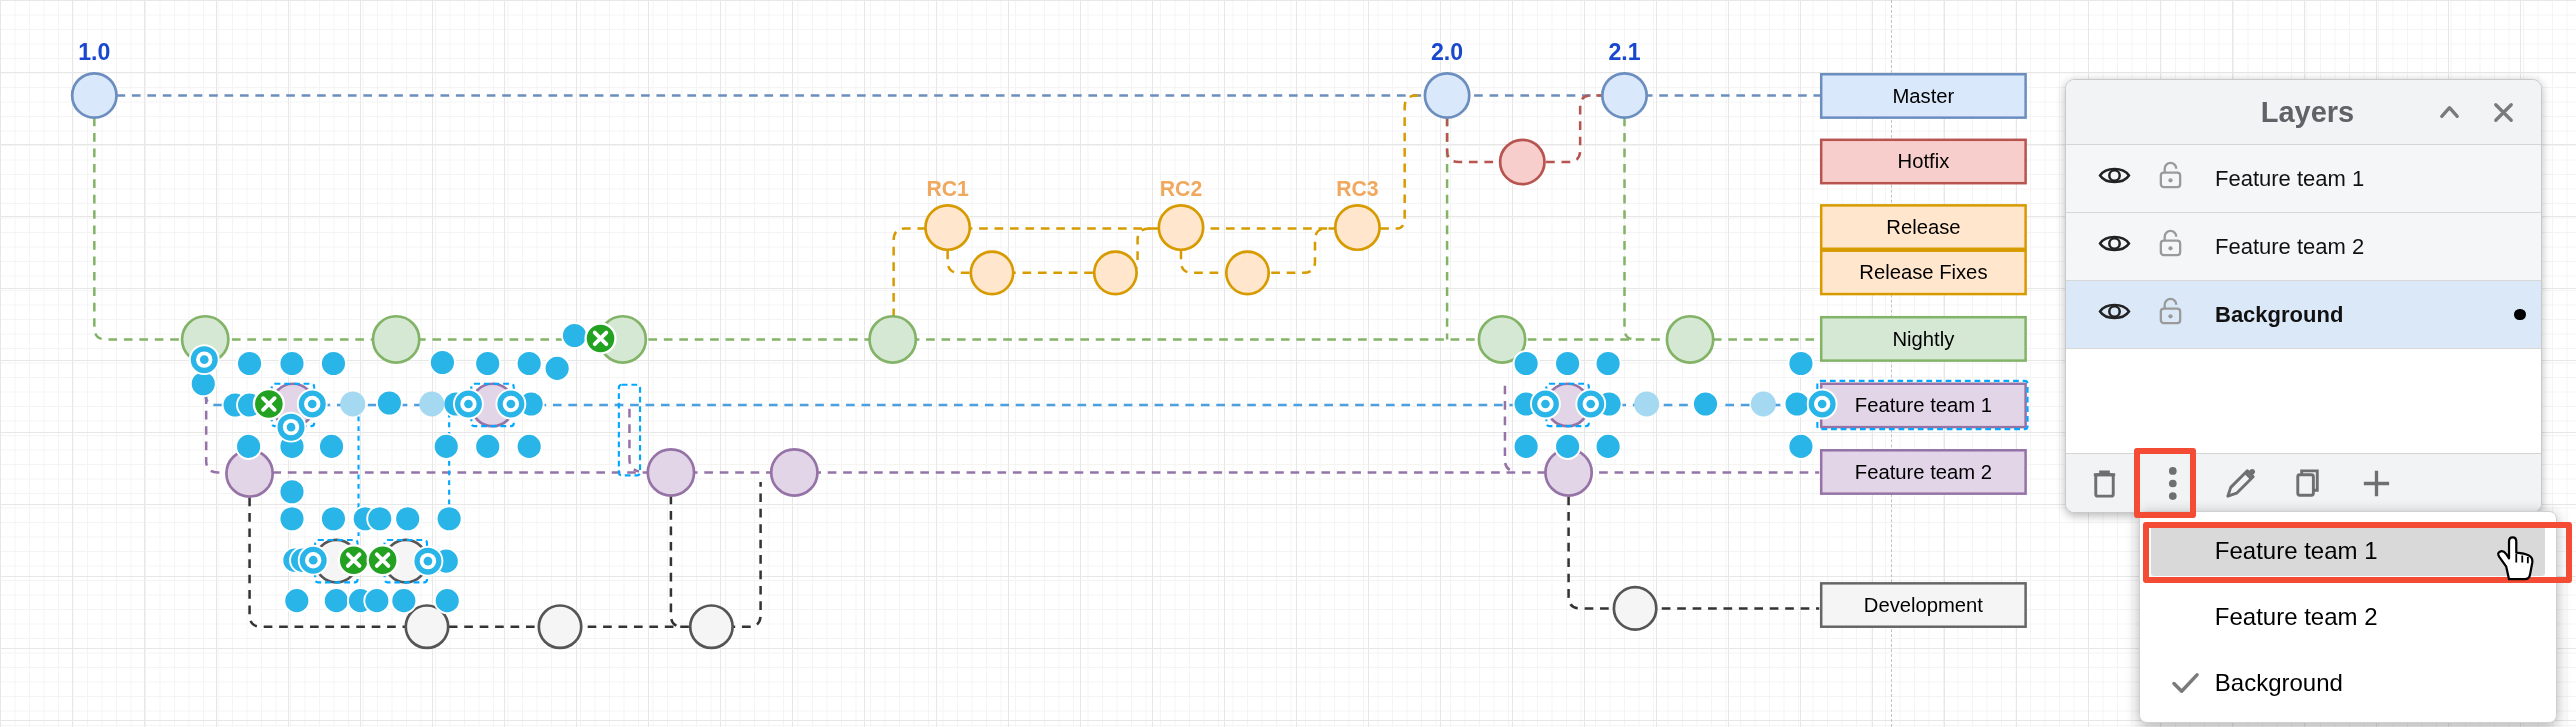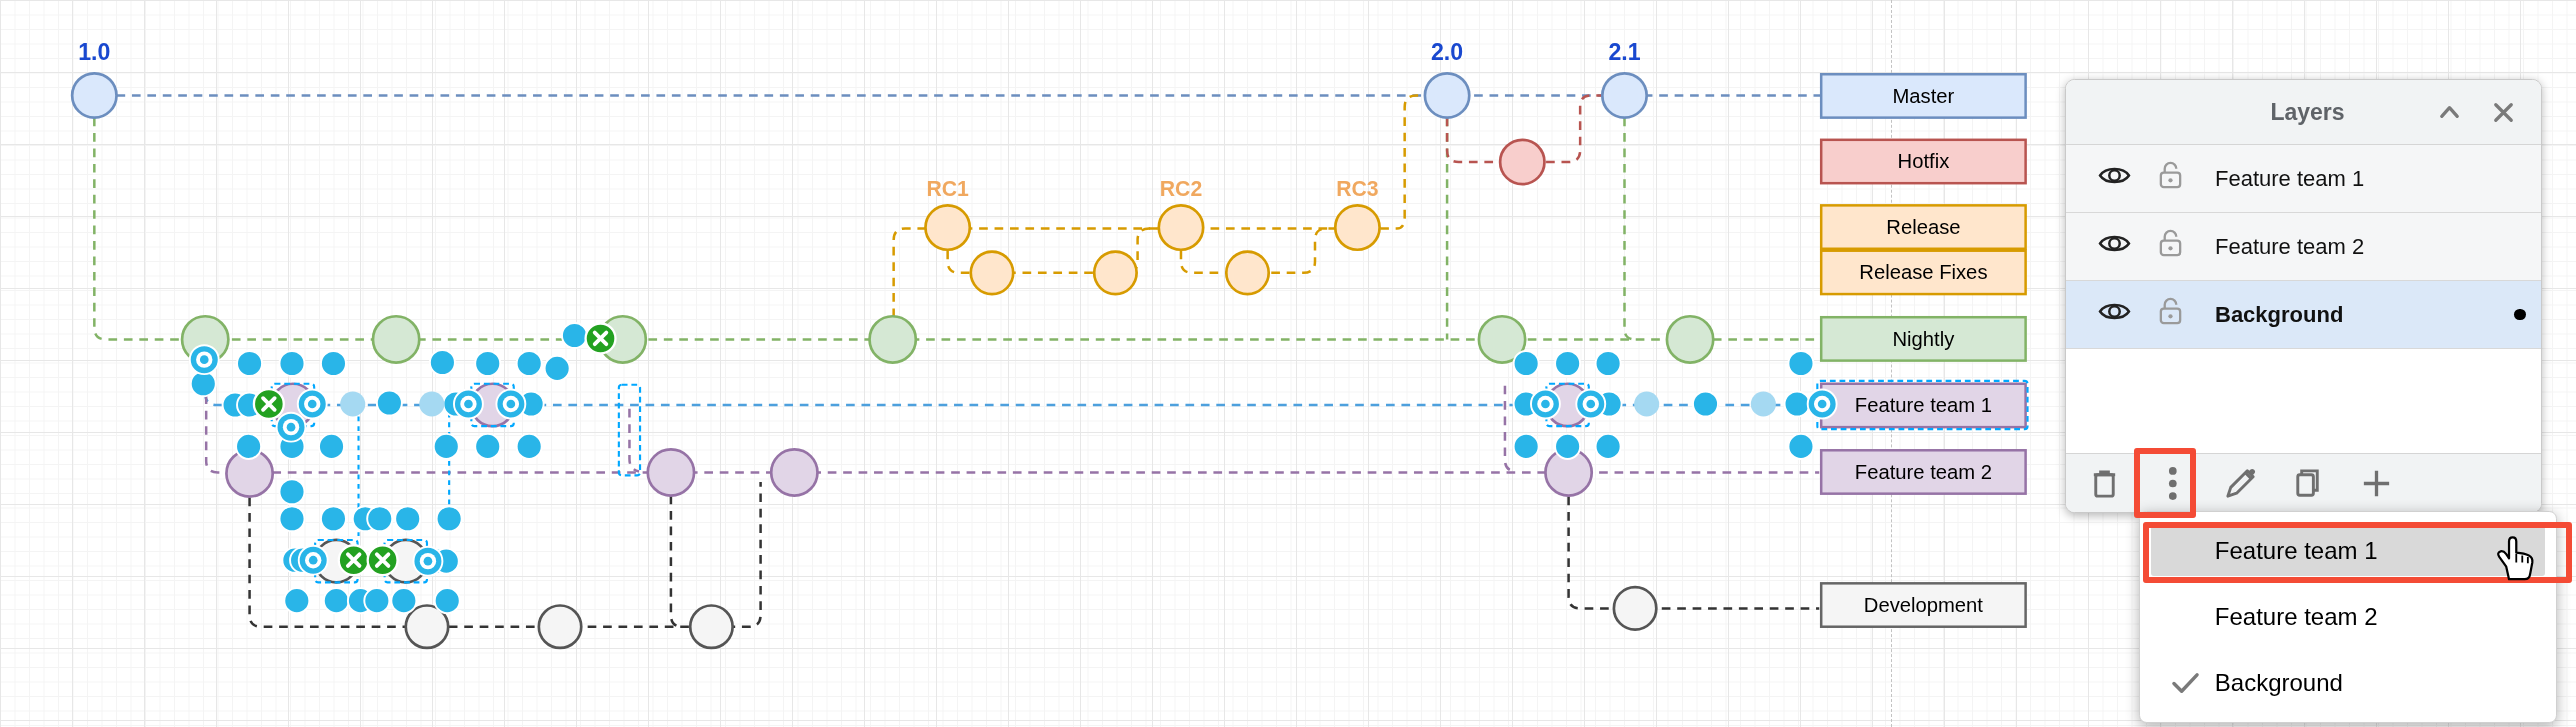--- a/index.html
+++ b/index.html
@@ -16,21 +16,21 @@
   }
   #page-divider{position:absolute;left:1891px;top:0;height:727px;width:0;
     border-left:1.9px dashed #c3c3c3;}
   #dsvg{position:absolute;left:0;top:0;}
   
   .layers-panel{position:absolute;left:2065px;top:79px;width:475px;height:432px;
     background:#fff;border:1px solid #c9c9c9;border-radius:9.6px;
     box-shadow:0 2.9px 9.6px rgba(0,0,0,.28);overflow:hidden;display:flex;flex-direction:column;}
   .lp-header{height:64px;background:#f1f3f4;display:flex;align-items:center;
     border-bottom:1px solid #d5d5d5;flex:0 0 auto;}
-  .lp-title{flex:1;text-align:center;font-size:23px;font-weight:bold;color:#5f6368;padding-left:116px;}
+  .lp-title{flex:1;text-align:center;font-size:29px;font-weight:bold;color:#5f6368;padding-left:116px;}
   .lp-header-icons{display:flex;gap:21px;padding-right:21px;}
   .lp-iconbtn{width:33px;height:33px;display:flex;align-items:center;justify-content:center;cursor:pointer;}
   .lp-row{height:67px;display:flex;align-items:center;background:#f5f6f7;
     border-bottom:1px solid #d8d8d8;font-size:22px;color:#111;position:relative;}
   .lp-row.selected{background:#dbe8f8;}
   .lp-row.bold{font-weight:bold;}
   .lp-eye{margin-left:31px;}
   .lp-lock{margin-left:25px;}
   .lp-label{margin-left:31px;}
   .lp-dot{position:absolute;right:15.4px;top:50%;width:11.6px;height:11.6px;margin-top:-5.8px;

